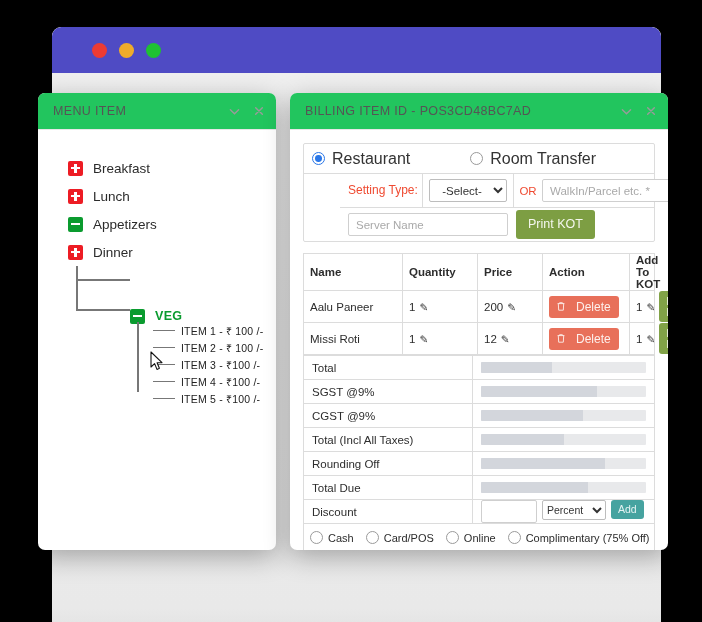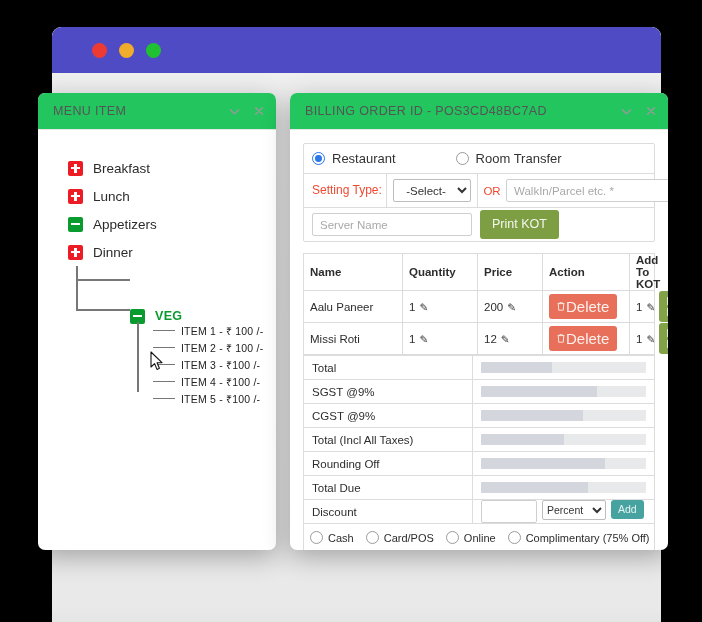--- a/index.html
+++ b/index.html
@@ -82,24 +82,24 @@
   .opt-row:last-child{border-bottom:none;}
   .radio{
     width:11px;height:11px;border-radius:50%;border:1.4px solid #9a9a9a;
     background:#fff;flex:none;position:relative;
   }
   .radio.checked{border-color:#2a77e8;}
   .radio.checked::after{
     content:"";position:absolute;left:2.1px;top:2.1px;width:6.8px;height:6.8px;
     border-radius:50%;background:#2a77e8;
   }
-  .opt-label{margin-left:7px;font-size:13px;color:#333;}
+  .opt-label{margin-left:7px;font-size:16px;color:#333;}
   .opt-spacer{width:60px;}
 
-  .form-row{display:flex;align-items:center;border-bottom:1px solid #dcdcdc;height:33px;}
+  .form-row{display:flex;align-items:center;border-bottom:1px solid #dcdcdc;height:33px;margin-left:36px;}
   .form-row:last-child{border-bottom:none;}
   .setting-label{
     width:83px;flex:none;font-size:12px;color:#ef4a31;padding-left:8px;
     border-right:1px solid #dcdcdc;line-height:33px;height:33px;box-sizing:border-box;
   }
   .sel-wrap{padding:0 6px;border-right:1px solid #dcdcdc;height:33px;display:flex;align-items:center;}
   select.inp{
     width:78px;height:23px;font-size:11.5px;font-family:"Liberation Sans",sans-serif;
     border:1px solid #bdbdbd;border-radius:2px;background:#fff;color:#333;
     text-align:center;padding:0 2px;
@@ -114,21 +114,21 @@
   .walkin{flex:1;margin-right:6px;}
   .srv-wrap{padding:0 0 0 8px;display:flex;align-items:center;gap:8px;}
   .server-inp{width:160px;height:26px;}
 
   .btn{
     border:none;border-radius:3px;cursor:pointer;
     font-family:"Liberation Sans",sans-serif;line-height:1;
   }
   .btn-kot{background:#7d9e43;color:#f4f7ee;font-size:12.5px;padding:8px 12px;}
   .btn-kot-sm{background:#81a247;color:#eef3e3;font-size:10.5px;padding:5px 7px;}
-  .btn-del{background:#e8705a;color:#fdf0ec;font-size:15px;padding:5px 8px;display:flex;align-items:center;gap:1px;}
+  .btn-del{background:#e8705a;color:#fdf0ec;font-size:12px;padding:5px 8px;display:flex;align-items:center;gap:11px;}
   .btn-add{background:#46a3a0;color:#e4f3f2;font-size:10.5px;padding:4px 7px;}
 
   
   .items-tbl{width:100%;border-collapse:collapse;margin-top:11px;table-layout:fixed;}
   .items-tbl th,.items-tbl td{
     border:1px solid #dcdcdc;font-size:11.5px;color:#2d2d2d;
     padding:0 6px;height:26px;text-align:left;vertical-align:middle;
   }
   .items-tbl th{font-weight:bold;font-size:11.5px;}
   .c-name{width:86px;} .c-qty{width:62px;} .c-price{width:52px;}
@@ -258,21 +258,21 @@
       </div>
     </div>
   </div>
 
   <svg class="cursor" viewBox="0 0 14 20">
     <path d="M1 1 L1 16 L4.6 12.6 L7 18.4 L9.4 17.3 L7.1 11.8 L12 11.6 Z" fill="#fff" stroke="#111" stroke-width="1.1" stroke-linejoin="round"></path>
   </svg>
 
   <div class="panel" id="billing-panel">
     <div class="panel-header">
-      <div class="panel-title">BILLING ORDER ID - POS3CD48BC7AD</div>
+      <div class="panel-title">BILLING ITEM ID - POS3CD48BC7AD</div>
       <div class="hdr-icons">
         <span class="hdr-icon">
           <svg width="11" height="11" viewBox="0 0 12 12">
               <path d="M1.5 4 L6 8.4 L10.5 4" stroke="#9a9a9a" stroke-width="1.5" fill="none" stroke-linecap="round"></path>
             </svg>
         </span>
         <span class="hdr-icon">
           <svg width="10" height="10" viewBox="0 0 12 12">
               <path d="M2 2 L10 10 M10 2 L2 10" stroke="#9a9a9a" stroke-width="1.7" stroke-linecap="round"></path>
             </svg>

